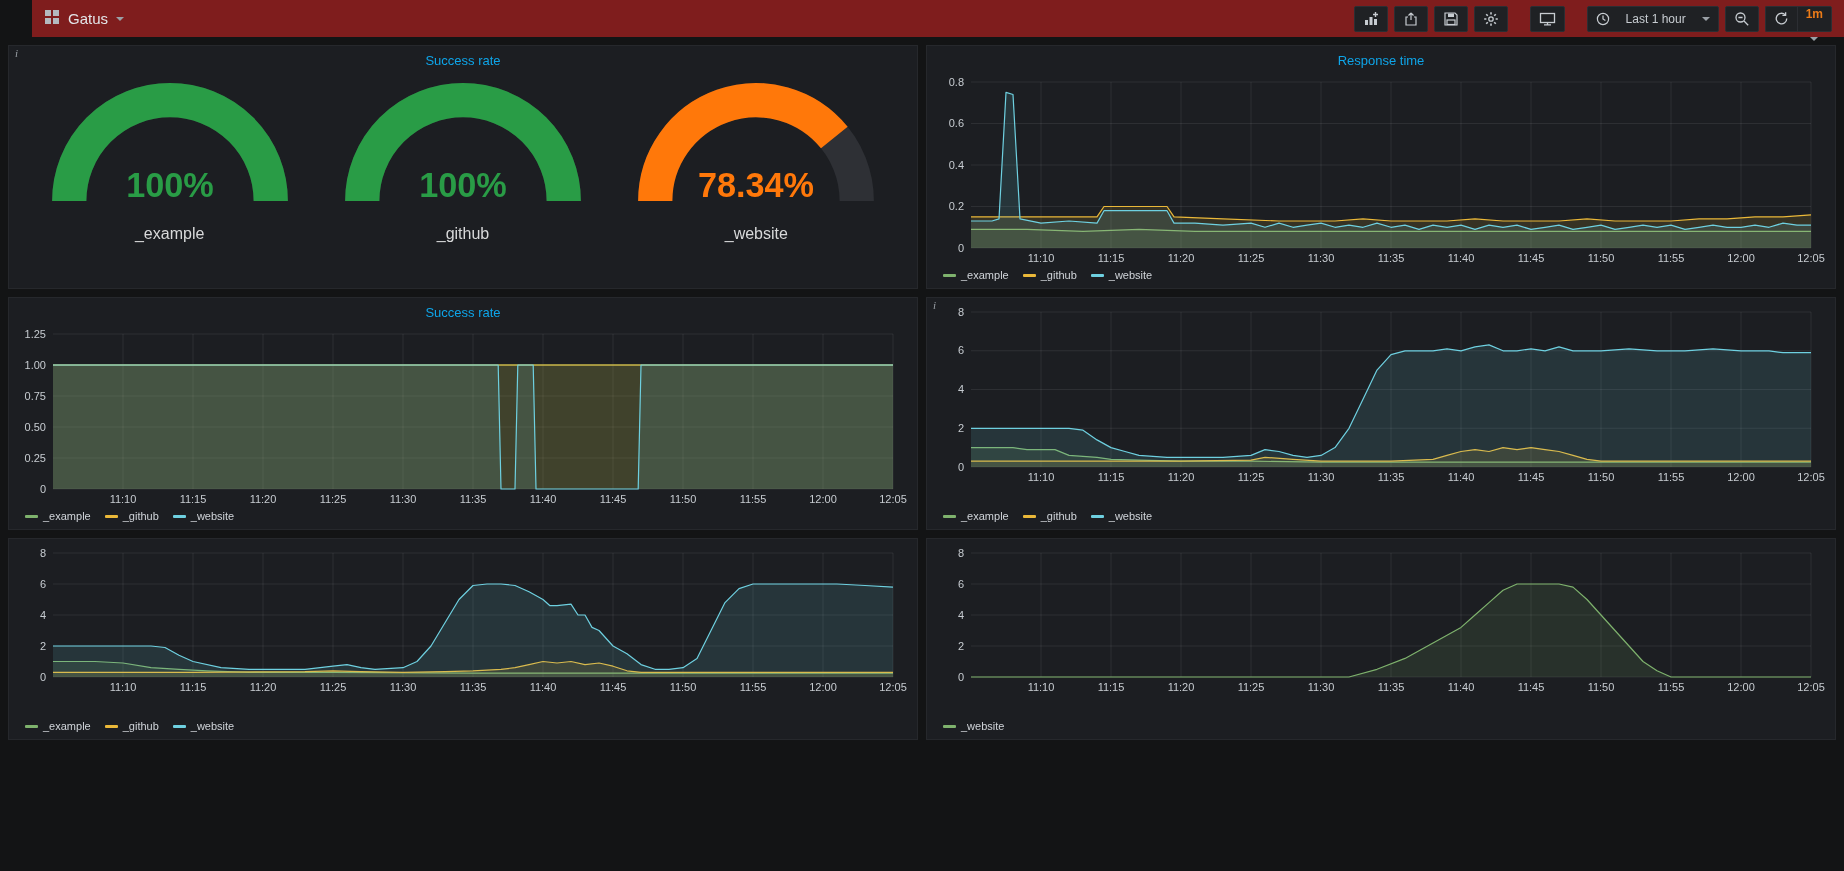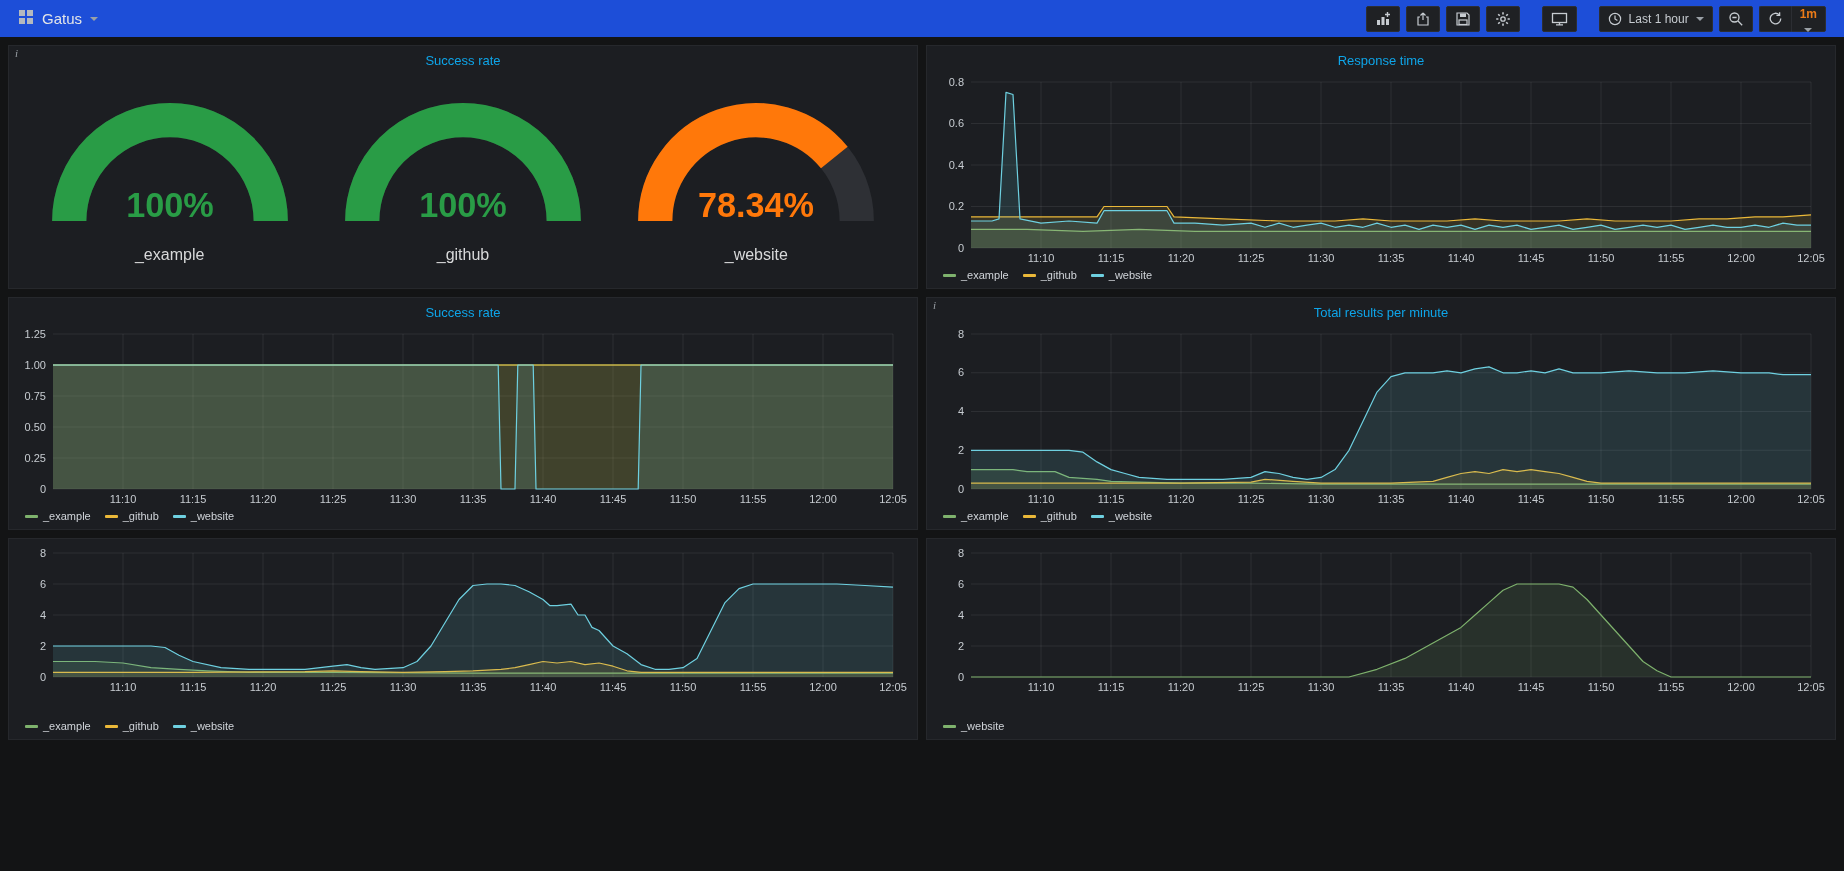--- a/index.html
+++ b/index.html
@@ -4,43 +4,43 @@
 <style>
   * { box-sizing: border-box; margin: 0; padding: 0; }
   html, body { width: 1844px; height: 871px; }
   body {
     background: #131415;
     color: #d8d9da;
     font-family: "Liberation Sans", sans-serif;
     overflow: hidden;
   }
   
-  .navbar { height: 37px; display: flex; align-items: center; justify-content: space-between; padding: 0 18px; background: #1d4ed8; }
+  .navbar { height: 37px; display: flex; align-items: center; justify-content: space-between; padding: 0 12px; background: #7f1d1d; margin-left: 32px; }
   .nav-left { display: flex; align-items: center; gap: 8px; }
   .dash-title { font-size: 15px; color: #e3e5e8; cursor: pointer; }
   .caret { width: 0; height: 0; border-left: 4px solid transparent; border-right: 4px solid transparent; border-top: 4px solid #9aa0a6; display: inline-block; }
   .nav-right { display: flex; align-items: center; gap: 6px; }
-  .nav-btn { display: flex; align-items: center; gap: 7px; height: 26px; padding: 0 8px; background: #1f2124; border: 1px solid #2c2e33; border-radius: 2px; color: #c7ccd1; font-size: 12px; cursor: pointer; font-family: inherit; }
+  .nav-btn { display: flex; align-items: center; gap: 16px; height: 26px; padding: 0 8px; background: #1f2124; border: 1px solid #2c2e33; border-radius: 2px; color: #c7ccd1; font-size: 12px; cursor: pointer; font-family: inherit; }
   .nav-btn svg { display: block; }
   .btn-group { display: flex; }
   .btn-group .nav-btn:first-child { border-right: none; border-radius: 2px 0 0 2px; }
   .btn-group .nav-btn:last-child { border-radius: 0 2px 2px 0; flex-direction: column; }
   .interval-text { color: #eb7b18; font-weight: 700; }
   .spacer { width: 10px; }
   
   .grid { display: grid; grid-template-columns: 1fr 1fr; grid-template-rows: 244px 233px 202px; gap: 8px; padding: 8px; }
   .panel { position: relative; background: #1c1e22; border: 1px solid #26282c; display: flex; flex-direction: column; padding: 4px 8px; }
   .panel-title { text-align: center; font-size: 13px; font-weight: 500; color: #0ea5e9; height: 22px; line-height: 22px; cursor: pointer; }
   .corner-info { position: absolute; top: 1px; left: 2px; width: 16px; height: 16px; font-size: 11px; color: #9aa0a6; font-style: italic; font-family: "Liberation Serif", serif; padding-left: 4px; cursor: pointer; z-index: 2; }
   .chart { flex: 1; min-height: 0; }
   .legend { height: 18px; display: flex; align-items: center; gap: 14px; padding-left: 8px; }
   .legend-item { display: flex; align-items: center; gap: 5px; font-size: 11px; color: #d0d4d9; cursor: pointer; }
   .legend-swatch { width: 13px; height: 3px; border-radius: 1px; display: inline-block; }
   
-  .gauges { flex: 1; display: flex; align-items: center; justify-content: space-around; padding: 0 6px; }
+  .gauges { flex: 1; display: flex; justify-content: space-around; padding: 0 6px; }
   .gauge { display: flex; flex-direction: column; align-items: center; width: 32%; }
   .gauge svg { width: 100%; max-width: 262px; display: block; }
   .gauge-label { font-size: 16px; color: #d8d9da; margin-top: 2px; }
 </style>
 </head>
 <body>
 
 <div class="navbar">
   <div class="nav-left">
     <span>
@@ -271,21 +271,20 @@
         </span>
         <span class="legend-item">
           <span class="legend-swatch" style="background: rgb(110, 208, 224);"></span>
           <span>_website</span>
         </span>
       </div>
   </div>
 
   <div class="panel">
     <div class="corner-info">i</div>
-    <div class="panel-title">Total results per minute</div>
     <div class="chart"><svg width="892" height="183">
           <line x1="36" y1="165" x2="876" y2="165" stroke="rgba(255,255,255,0.08)"></line>
           <text x="29" y="168.5" text-anchor="end" font-size="11" fill="#c7ccd1">0</text>
           <line x1="36" y1="126.25" x2="876" y2="126.25" stroke="rgba(255,255,255,0.08)"></line>
           <text x="29" y="129.75" text-anchor="end" font-size="11" fill="#c7ccd1">2</text>
           <line x1="36" y1="87.5" x2="876" y2="87.5" stroke="rgba(255,255,255,0.08)"></line>
           <text x="29" y="91" text-anchor="end" font-size="11" fill="#c7ccd1">4</text>
           <line x1="36" y1="48.75" x2="876" y2="48.75" stroke="rgba(255,255,255,0.08)"></line>
           <text x="29" y="52.25" text-anchor="end" font-size="11" fill="#c7ccd1">6</text>
           <line x1="36" y1="10" x2="876" y2="10" stroke="rgba(255,255,255,0.08)"></line>

